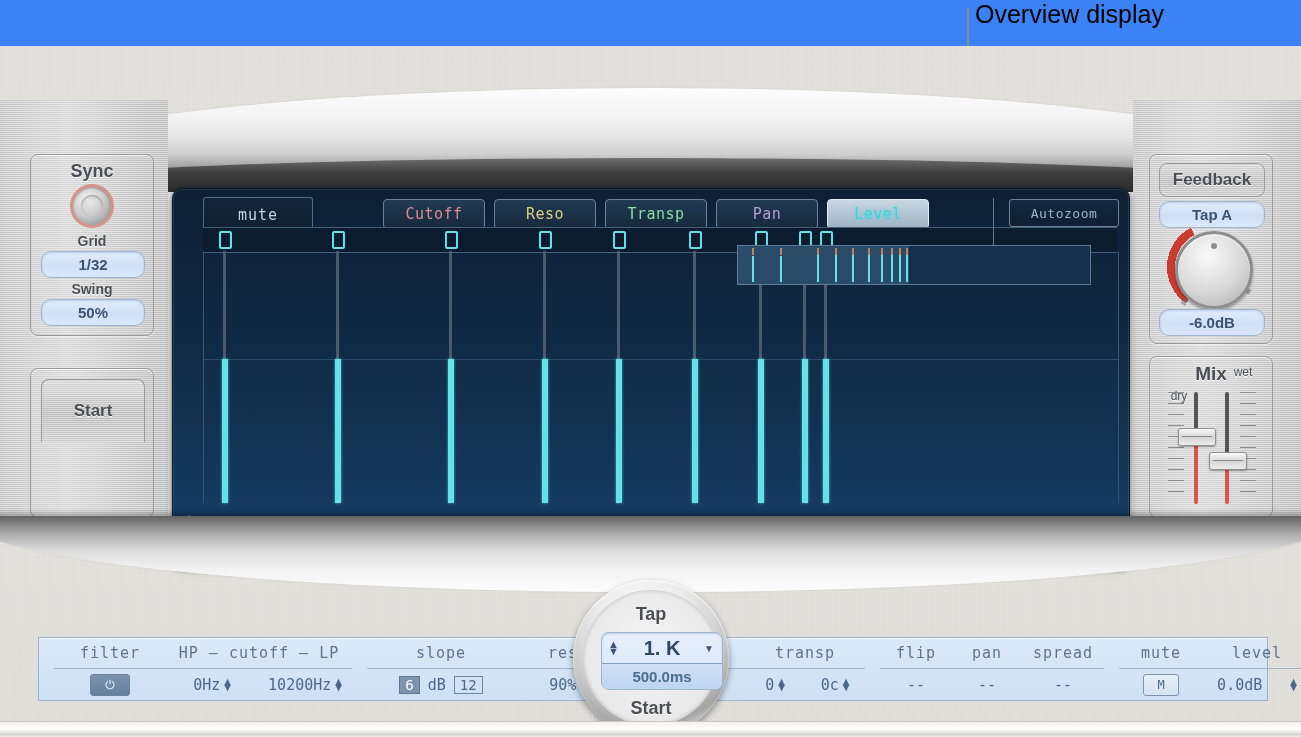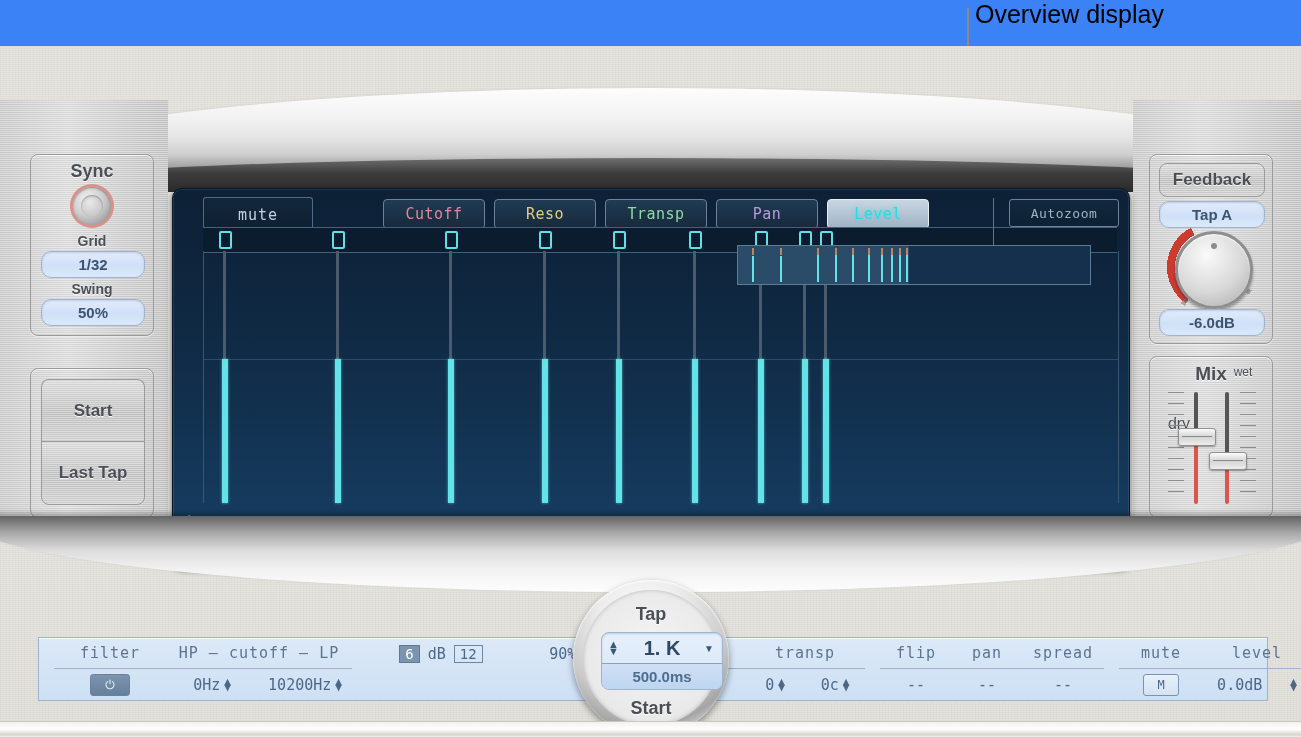--- a/index.html
+++ b/index.html
@@ -355,21 +355,20 @@
         <div class="lbl" style="left:0;top:6px;width:122px;font-size:18px;">Sync</div>
         <div class="led-ring" style="left:42px;top:32px;"></div>
         <div class="lbl" style="left:0;top:78px;width:122px;font-size:14px;">Grid</div>
         <div class="pill" style="left:10px;top:96px;width:102px;height:25px;">1/32</div>
         <div class="lbl" style="left:0;top:126px;width:122px;font-size:14px;">Swing</div>
         <div class="pill" style="left:10px;top:144px;width:102px;height:25px;">50%</div>
       </div>
 
       <div class="group-box" style="left:30px;top:268px;width:122px;height:148px;">
         <div class="push-btn top" style="left:10px;top:10px;width:102px;height:62px;">Start</div>
-        <div class="push-btn bot" style="left:10px;top:72px;width:102px;height:62px;">Last Tap</div>
       </div>
     </div>
 
     <div class="side-col-r">
 
       <div class="group-box" style="left:16px;top:54px;width:122px;height:188px;">
         <div class="push-btn single" style="left:9px;top:8px;width:104px;height:32px;font-size:17px;">Feedback</div>
         <div class="pill" style="left:9px;top:46px;width:104px;height:25px;">Tap A</div>
 
         <div style="position:absolute;left:25px;top:76px;width:72px;height:72px;">
@@ -378,21 +377,21 @@
           <div class="knob" style="left:0;top:0;">
             <div class="dot"></div>
           </div>
         </div>
 
         <div class="pill" style="left:9px;top:154px;width:104px;height:25px;">-6.0dB</div>
       </div>
 
       <div class="group-box" style="left:16px;top:256px;width:122px;height:160px;">
         <div class="lbl" style="left:0;top:6px;width:122px;font-size:19px;">Mix</div>
-        <div class="lbl" style="left:12px;top:26px;width:34px;font-size:16px;font-weight:normal;margin-top:32px;">dry</div>
+        <div class="lbl" style="left:12px;top:0;width:34px;font-size:12px;font-weight:normal;margin-top:32px;">dry</div>
         <div class="lbl" style="left:76px;top:8px;width:34px;font-size:12px;font-weight:normal;">wet</div>
 
         <div class="fader-ticks" style="left:18px;top:35px;">
           <i></i>
             <i></i>
             <i></i>
             <i></i>
             <i></i>
             <i></i>
             <i></i>
@@ -612,20 +611,24 @@
             <span class="spin">
                 <b>▲</b>
                 <b>▼</b>
               </span>
           </span>
         </div>
       </div>
       <div class="pb-sep"></div>
 
       <div class="pb-group" style="width:254px;">
+        <div class="pb-hdr">
+          <span style="width:148px;text-align:center;">slope</span>
+          <span style="width:106px;text-align:center;">reso</span>
+        </div>
         <div class="pb-row">
           <span class="pb-cell" style="width:148px;gap:8px;">
             <span class="boxnum sel">6</span>
             <span>dB</span>
             <span class="boxnum">12</span>
           </span>
           <span class="pb-cell" style="width:106px;">
             <span>90%</span>
             <span class="spin">
                 <b>▲</b>

